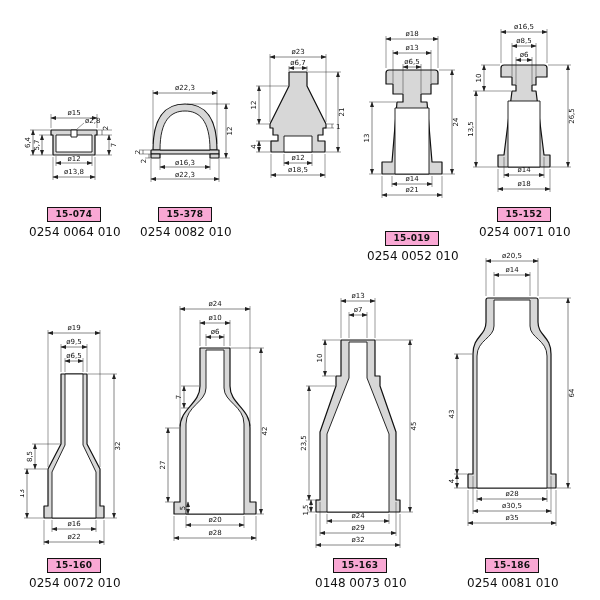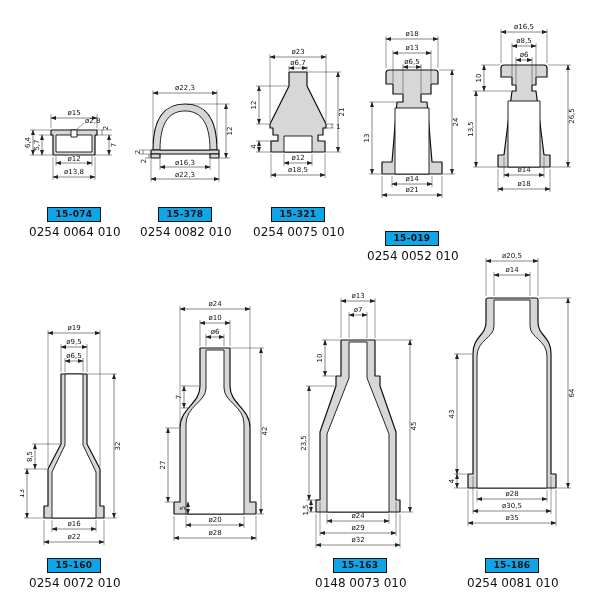--- a/index.html
+++ b/index.html
@@ -1,21 +1,21 @@
 <!DOCTYPE html>
 <html><head>
 <meta charset="utf-8">
 <style>
   * { margin:0; padding:0; box-sizing:border-box; }
   html,body { width:600px; height:600px; }
   body { background:#ffffff; font-family:"DejaVu Sans", sans-serif; position:relative; overflow:hidden; }
   .stage { position:absolute; inset:0; background:#fff; }
   .part { position:absolute; }
   .plabel { position:absolute; text-align:center; width:90px; }
-  .pid { display:inline-block; border:1.3px solid #111; padding:1px 8px 2px; font-size:9px; font-weight:bold; color:#111; background:#0ea5e9; letter-spacing:.3px; }
+  .pid { display:inline-block; border:1.3px solid #111; padding:1px 8px 2px; font-size:9px; font-weight:bold; color:#111; background:#f9a8d4; letter-spacing:.3px; }
   .pcode { font-size:12px; color:#111; margin-top:3px; white-space:nowrap; }
   svg .outline { fill:#d7d7d7; stroke:#111; stroke-width:1.2; stroke-linejoin:round; }
   svg .cavity  { fill:#ffffff; stroke:#111; stroke-width:0.9; stroke-linejoin:round; }
   svg .dim { stroke:#222; stroke-width:0.55; fill:none; }
   svg .ext { stroke:#222; stroke-width:0.45; fill:none; }
   svg text.dt { font-family:"DejaVu Sans", sans-serif; font-size:7px; fill:#111; }
 </style>
 </head>
 <body>
 
@@ -388,28 +388,28 @@
 </div>
 
 <div class="plabel" style="left:29px; top:202px;">
   <div class="pid">15-074</div>
   <div class="pcode">0254 0064 010</div>
 </div>
 <div class="plabel" style="left:140px; top:202px;">
   <div class="pid">15-378</div>
   <div class="pcode">0254 0082 010</div>
 </div>
-<div class="plabel" style="left:253px; top:202px;">
-  <div class="pid">15-321</div>
-  <div class="pcode">0254 0075 010</div>
-</div>
 <div class="plabel" style="left:367px; top:202px;margin-top:24px;">
   <div class="pid">15-019</div>
   <div class="pcode">0254 0052 010</div>
 </div>
+<div class="plabel" style="left:479px; top:202px;">
+  <div class="pid">15-152</div>
+  <div class="pcode">0254 0071 010</div>
+</div>
 
 <div class="plabel" style="left:29px; top:553px;">
   <div class="pid">15-160</div>
   <div class="pcode">0254 0072 010</div>
 </div>
 <div class="plabel" style="left:315px; top:553px;">
   <div class="pid">15-163</div>
   <div class="pcode">0148 0073 010</div>
 </div>
 <div class="plabel" style="left:467px; top:553px;">

